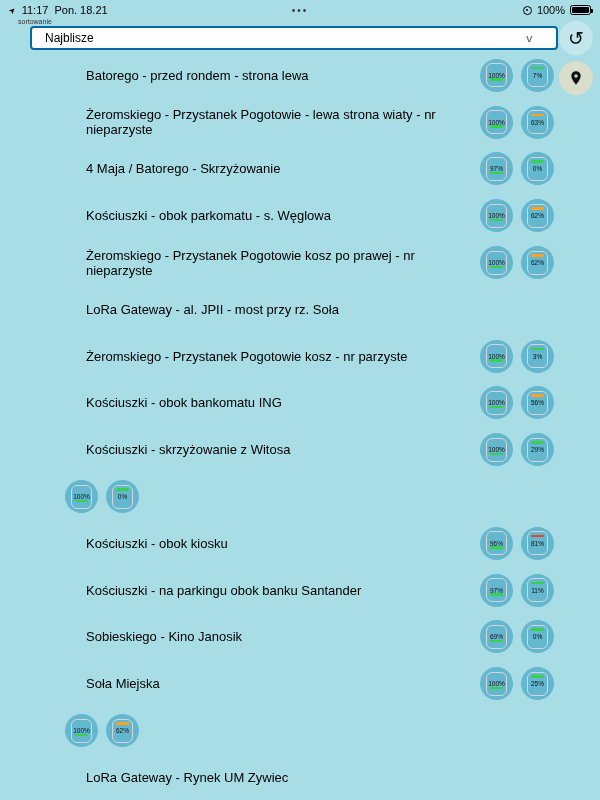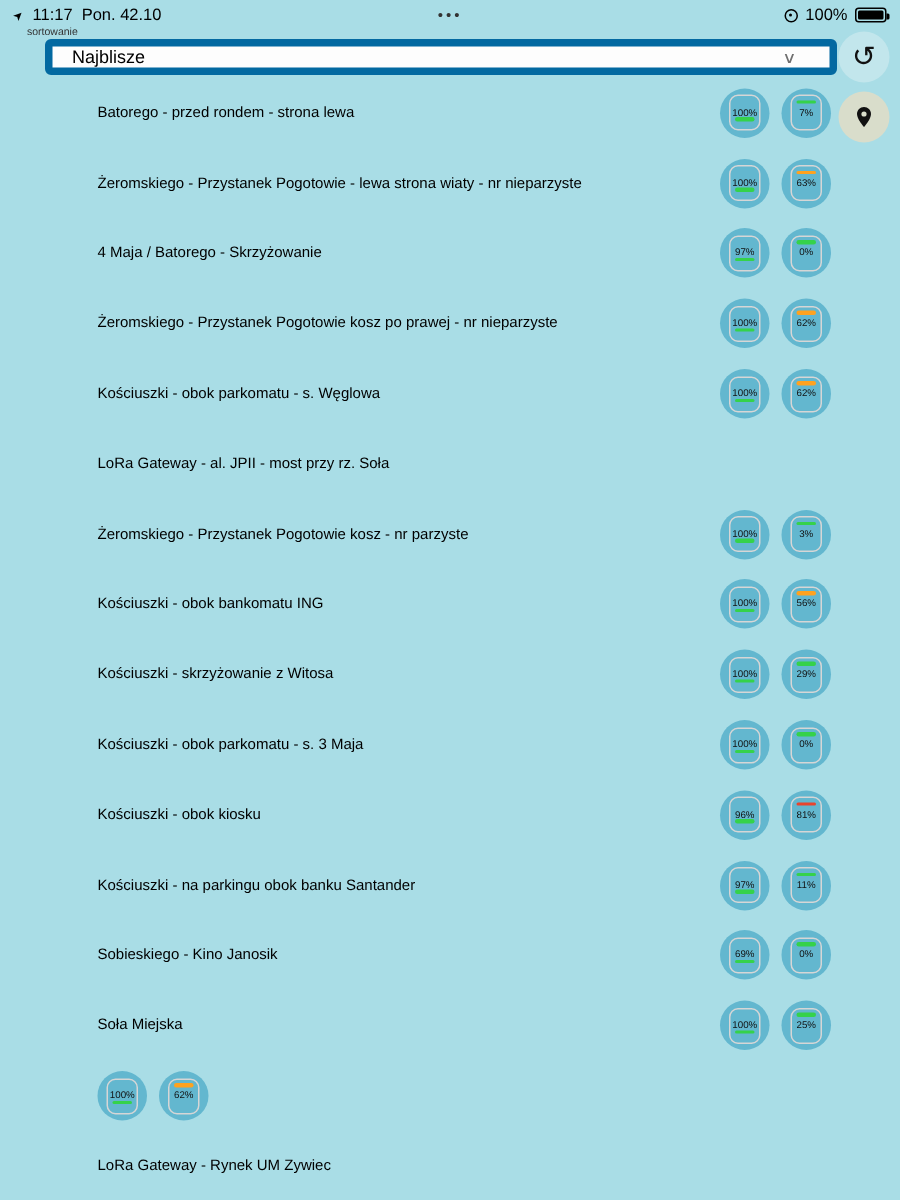--- a/index.html
+++ b/index.html
@@ -25,40 +25,40 @@
   .rot-lock { width:9px; height:9px; border:1.2px solid #000; border-radius:50%; position:relative; }
   .rot-lock::after{ content:""; position:absolute; left:2.5px; top:2.5px; width:2px; height:2px; background:#000; border-radius:50%; }
   .batt-icon { width:21px; height:10px; border:1px solid #000; border-radius:2.5px; position:relative; padding:1px; }
   .batt-icon::before { content:""; display:block; height:100%; width:100%; background:#000; border-radius:1px; }
   .batt-icon::after { content:""; position:absolute; right:-3px; top:2.5px; width:2px; height:4px; background:#000; border-radius:0 1px 1px 0; }
 
   
   .toolbar { position:relative; padding:6px 42px 0 30px; }
   .sort-label { position:absolute; left:18px; top:-2px; font-size:7px; color:#333; }
   .dropdown {
-    height:24px; background:#fdfdfd; border:5px solid #0369a1; border-radius:4px;
+    height:24px; background:#fdfdfd; border:2px solid #0369a1; border-radius:4px;
     display:flex; align-items:center; padding:0 22px 0 13px; font-size:12px;
   }
   .dropdown .dd-value { flex:1; }
   .dropdown .chevron { color:#6f6f6f; font-size:13px; transform:scaleY(0.8); }
 
   .fab {
     position:absolute; right:7px; width:34px; height:34px; border-radius:50%;
     display:flex; align-items:center; justify-content:center; z-index:5;
   }
   .fab-refresh { top:21px; background:#c2e6ec; font-size:19px; color:#111; }
   .fab-pin { top:61px; background:#d9ddcb; }
 
   
   .list { margin-top:2px; }
   .row {
     height:46.8px; display:flex; align-items:center;
     padding:0 46px 0 65px;
   }
-  .row-name { flex:1; font-size:10px; padding-right:7px; }
+  .row-name { flex:1; font-size:13px; padding-right:7px;margin-left:21px; }
   .gauges { display:flex; gap:8px; }
   .gauge {
     width:33px; height:33px; border-radius:50%;
     background: var(--gauge_circle, #63b7cf);
     display:flex; align-items:center; justify-content:center;
   }
   .batt {
     width:21px; height:24px; border:1.5px solid #d6d6d6; border-radius:6px;
     position:relative; display:flex; align-items:center; justify-content:center;
     font-size:6.5px; color:#111;
@@ -75,21 +75,21 @@
 
   .pin-svg { width:16px; height:16px; display:block; }
 </style>
 </head>
 <body>
 
 <div class="statusbar">
   <div class="sb-left">
     <span class="nav-arrow">➤</span>
     <span class="sb-time">11:17</span>
-    <span>Pon. 42.10</span>
+    <span>Pon. 18.21</span>
   </div>
   <div class="sb-center">•••</div>
   <div class="sb-right">
     <span class="rot-lock"></span>
     <span>100%</span>
     <span class="batt-icon"></span>
   </div>
 </div>
 
 <div class="toolbar">
@@ -154,52 +154,52 @@
         </div>
       <div class="gauge">
           <div class="batt pos-top green">
             <span>0%</span>
           </div>
         </div>
     </div>
   </div>
 
   <div class="row">
+    <div class="row-name">Kościuszki - obok parkomatu - s. Węglowa</div>
+    <div class="gauges">
+      <div class="gauge">
+          <div class="batt pos-under green">
+            <span>100%</span>
+          </div>
+        </div>
+      <div class="gauge">
+          <div class="batt pos-top orange">
+            <span>62%</span>
+          </div>
+        </div>
+    </div>
+  </div>
+
+  <div class="row">
     <div class="row-name">Żeromskiego - Przystanek Pogotowie kosz po prawej - nr nieparzyste</div>
     <div class="gauges">
       <div class="gauge">
           <div class="batt pos-under green">
             <span>100%</span>
           </div>
         </div>
       <div class="gauge">
           <div class="batt pos-top orange">
             <span>62%</span>
           </div>
         </div>
     </div>
   </div>
 
   <div class="row">
-    <div class="row-name">Kościuszki - obok parkomatu - s. Węglowa</div>
-    <div class="gauges">
-      <div class="gauge">
-          <div class="batt pos-under green">
-            <span>100%</span>
-          </div>
-        </div>
-      <div class="gauge">
-          <div class="batt pos-top orange">
-            <span>62%</span>
-          </div>
-        </div>
-    </div>
-  </div>
-
-  <div class="row">
     <div class="row-name">LoRa Gateway - al. JPII - most przy rz. Soła</div>
   </div>
 
   <div class="row">
     <div class="row-name">Żeromskiego - Przystanek Pogotowie kosz - nr parzyste</div>
     <div class="gauges">
       <div class="gauge">
           <div class="batt pos-under green">
             <span>100%</span>
           </div>
@@ -238,21 +238,20 @@
         </div>
       <div class="gauge">
           <div class="batt pos-top green">
             <span>29%</span>
           </div>
         </div>
     </div>
   </div>
 
   <div class="row">
-    <div class="row-name">Kościuszki - obok parkomatu - s. 3 Maja</div>
     <div class="gauges">
       <div class="gauge">
           <div class="batt pos-under green">
             <span>100%</span>
           </div>
         </div>
       <div class="gauge">
           <div class="batt pos-top green">
             <span>0%</span>
           </div>

